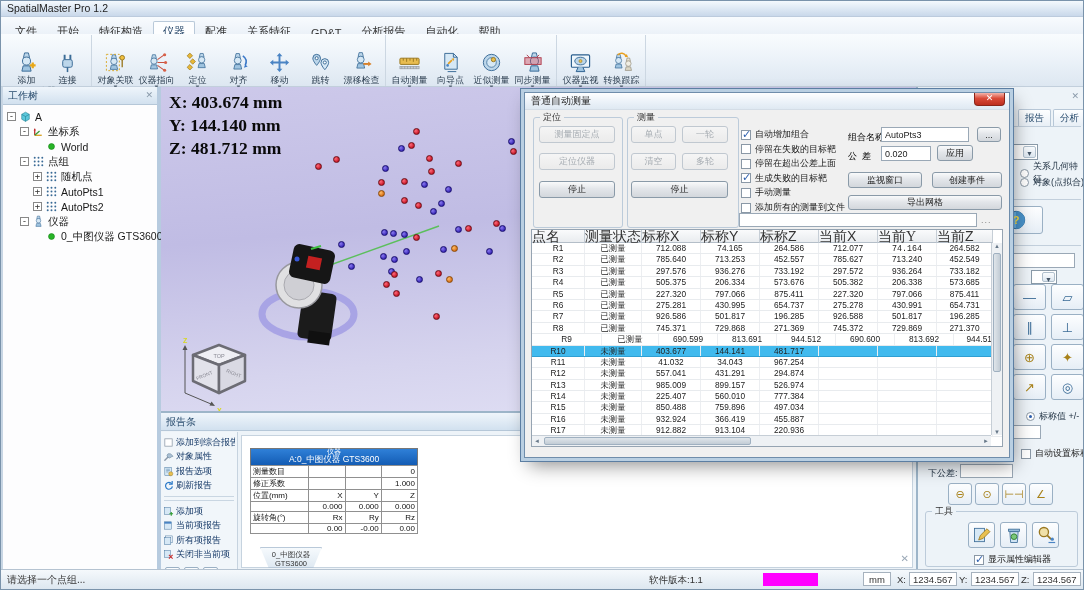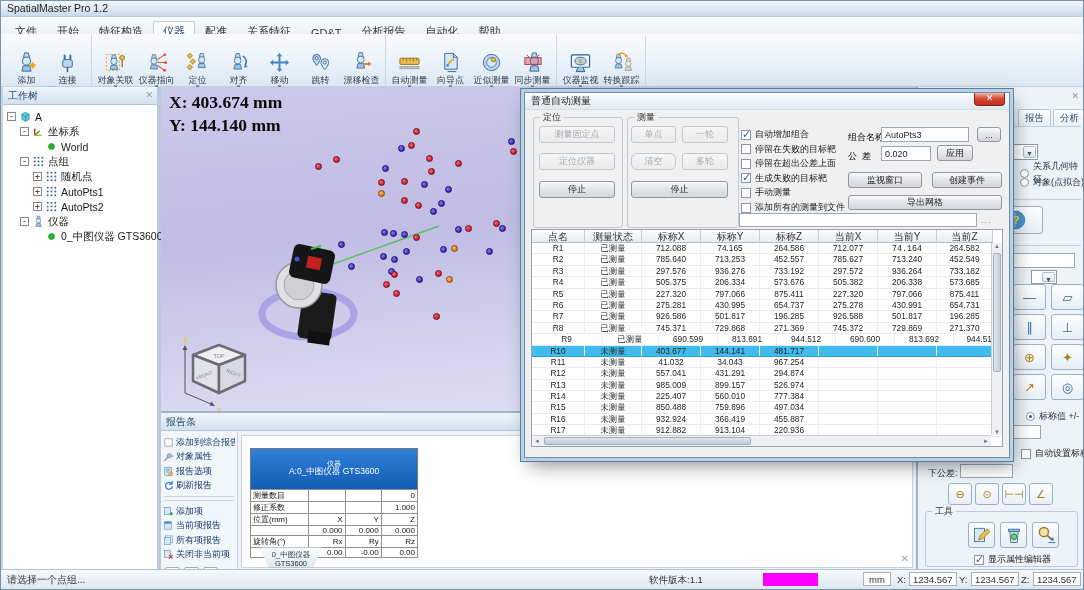--- a/index.html
+++ b/index.html
@@ -39,21 +39,21 @@
 .report-panel{position:absolute;left:160px;top:410px;width:755px;height:160px;background:#edf3f8;border-top:2px solid #9db5c9}
 .rp-body{position:absolute;top:19px;left:0;right:0;bottom:0;display:flex}
 .rp-sidebar{width:77px;border-right:1px solid #c6d3df;padding:3px 2px;background:#f1f6fa}
 .rp-item{display:flex;align-items:center;height:14.5px;font-size:9px;color:#173a68;white-space:nowrap;overflow:hidden}
 .rp-item .s-icon{width:11px;height:11px;margin-right:2px;flex:none}
 .rp-sep{height:1px;background:#c9d6e2;margin:3px 1px}
 .rp-zoom{display:flex;gap:4px;margin-top:5px;padding-left:2px}
 .zbtn{width:15px;height:12px;font-size:9px;line-height:10px;text-align:center;border:1px solid #9ab0c4;border-radius:2px;background:linear-gradient(#fdfeff,#e4edf5);color:#333}
 .rp-content{flex:1;background:#fff;margin:3px;border:1px solid #c6d3df;position:relative}
 .card{position:absolute;left:8px;top:12px;width:168px}
-.card-header{background:linear-gradient(#2f80d8,#135cb4);color:#fff;text-align:center;border:1px solid #777;border-bottom:none;padding:12px}
+.card-header{background:linear-gradient(#2f80d8,#135cb4);color:#fff;text-align:center;border:1px solid #777;border-bottom:none;padding:0}
 .card-h1{font-size:7px;line-height:6px}
 .card-h2{font-size:8.5px;line-height:9px;padding-bottom:1px}
 .card-table{width:100%;border-collapse:collapse}
 .card-table td{border:1px solid #909090;font-size:8px;color:#111;padding:0 2px;height:10px;text-align:right;white-space:nowrap}
 .card-table td.lbl{text-align:left}
 .doc-tab{position:absolute;left:18px;bottom:-1px;width:62px;height:21px;background:linear-gradient(#f6fafd,#dfe9f2);clip-path:polygon(0 0,100% 0,86% 100%,14% 100%);font-size:7.5px;color:#333;text-align:center;line-height:9px;padding-top:2px;border:1px solid #b9c9d9}
 .rp-close{position:absolute;right:3px;bottom:3px;font-size:10px;color:#9aa8b6}
 
 .right-panel{position:absolute;left:915px;top:86px;width:169px;height:484px;background:#edf3f8;border-left:2px solid #9db5c9}
 .right-panel .abs{position:absolute}
@@ -74,21 +74,21 @@
 .field{border:1px solid #9aa8b6;background:#fff;font-size:9px;color:#222;padding:0 3px;line-height:13px;font-family:inherit}
 
 .dialog{position:absolute;left:524px;top:92px;width:484px;height:364px;background:#f0f0f0;box-shadow:0 0 0 1px #6f8dab,0 0 0 4px #b9cfe2,0 0 0 5px #5c7ea2,4px 8px 18px rgba(0,0,0,.45);z-index:30}
 .dlg-title{height:17px;background:linear-gradient(#fdfeff,#eaf1f8 60%,#dfe9f2);font-size:10px;color:#222;padding-left:6px;line-height:16px;position:relative;border-bottom:1px solid #d4dde6}
 .dlg-close{position:absolute;right:4px;top:0;width:31px;height:13px;background:linear-gradient(#f4b4aa,#da4a38 45%,#bc2e1e);border:1px solid #8a2418;border-top:none;border-radius:0 0 4px 4px;color:#fff;font-size:9px;text-align:center;line-height:11px;font-weight:bold}
 .dialog .abs{position:absolute}
 .btn{border:1px solid #8a9aa8;border-radius:3px;background:linear-gradient(#f9fafb,#e3e6ea 45%,#d3d7dc);font-size:9px;color:#222;text-align:center;display:flex;align-items:center;justify-content:center;white-space:nowrap}
 .btn.disabled{color:#a6acb2;background:linear-gradient(#f5f5f5,#ebebeb);border-color:#c0c8d0}
 .dtable{background:#fff;border:1px solid #96a4b2;overflow:hidden}
 .dth-row,.dtr{display:flex}
-.dth{background:linear-gradient(#fafbfc,#e9ecef);border-right:1px solid #c6ced6;border-bottom:1px solid #b4bec8;font-size:10px;color:#333;text-align:center;height:13px;line-height:13px;flex:none}
+.dth{background:linear-gradient(#fafbfc,#e9ecef);border-right:1px solid #c6ced6;border-bottom:1px solid #b4bec8;font-size:14px;color:#333;height:13px;line-height:13px;flex:none}
 .dtr{height:11.4px;border-bottom:1px solid #e8ebee}
 .dtd{border-right:1px solid #eceef1;font-size:8.3px;color:#222;text-align:center;line-height:11px;flex:none;overflow:hidden}
 .dtr.sel{background:#41baee;border-bottom-color:#2f9fd2}
 .vscroll{position:absolute;right:0;top:13px;bottom:11px;width:11px;background:#eef1f4;border-left:1px solid #c6ced6;font-size:6px;color:#678;text-align:center}
 .vthumb{position:absolute;left:1px;right:1px;top:10px;height:62%;background:linear-gradient(90deg,#dfe5ea,#c2ccd5);border:1px solid #9fb0c0;border-radius:2px}
 .hscroll{position:absolute;left:0;right:11px;bottom:0;height:11px;background:#eef1f4;border-top:1px solid #c6ced6;font-size:6px;color:#678}
 .hthumb{position:absolute;left:12px;top:1px;width:45%;height:8px;background:linear-gradient(#dfe5ea,#c2ccd5);border:1px solid #9fb0c0;border-radius:2px}
 .sarrow{position:absolute;width:10px;height:9px;line-height:9px;text-align:center}
 
 .statusbar{position:absolute;left:0;bottom:0;right:0;height:20px;background:linear-gradient(#f5f9fc,#dde7f0);border-top:1px solid #b5c3d1;font-size:10px;color:#333}
@@ -493,20 +493,21 @@
       <polygon points="2,14 28,24 28,52 2,40" fill="#e2e2ea" stroke="#6c6c74" stroke-width="2.5" stroke-linejoin="round"></polygon>
       <polygon points="28,24 54,14 54,40 28,52" fill="#d9d9e3" stroke="#6c6c74" stroke-width="2.5" stroke-linejoin="round"></polygon>
       <text x="28" y="17" font-size="5.5" fill="#8a8a94" text-anchor="middle">TOP</text>
       <text x="14" y="36" font-size="5" fill="#8a8a94" text-anchor="middle" transform="rotate(-22 14 36)">FRONT</text>
       <text x="42" y="34" font-size="5" fill="#8a8a94" text-anchor="middle" transform="rotate(22 42 34)">RIGHT</text>
     </g>
   </svg>
   <div class="target-info">
       <div>X: 403.674 mm</div>
       <div>Y: 144.140 mm</div>
+      <div>Z: 481.712 mm</div>
     </div>
   <div>
       <div class="pt r" style="left: 252px; top: 41px;"></div>
       <div class="pt b" style="left: 237px; top: 58px;"></div>
       <div class="pt r" style="left: 247px; top: 55px;"></div>
       <div class="pt r" style="left: 265px; top: 68px;"></div>
       <div class="pt r" style="left: 294px; top: 73px;"></div>
       <div class="pt b" style="left: 221px; top: 78px;"></div>
       <div class="pt r" style="left: 267px; top: 81px;"></div>
       <div class="pt r" style="left: 217px; top: 92px;"></div>
@@ -836,21 +837,21 @@
   <input class="abs field" style="left: 214px; top: 120px; width: 238px; height: 14px;">
   <div class="abs" style="left:456px;top:122px;font-size:9px;color:#888;letter-spacing:1px">...</div>
   <div class="abs dtable" style="left:6px;top:136px;width:472px;height:218px;position:absolute">
     <div class="dth-row">
         <div class="dth" style="width: 53px;">点名</div>
         <div class="dth" style="width: 57px;">测量状态</div>
         <div class="dth" style="width: 59px;">标称X</div>
         <div class="dth" style="width: 59px;">标称Y</div>
         <div class="dth" style="width: 59px;">标称Z</div>
         <div class="dth" style="width: 59px;">当前X</div>
-        <div class="dth" style="width: 59px;">当前Y</div>
+        <div class="dth" style="width: 59px; font-family: Liberation Serif, serif;">当前Y</div>
         <div class="dth" style="width: 56px;">当前Z</div>
       </div>
     <div>
         <div class="dtr">
           <div class="dtd" style="width: 53px;">R1</div>
           <div class="dtd" style="width: 57px;">已测量</div>
           <div class="dtd" style="width: 59px;">712.088</div>
           <div class="dtd" style="width: 59px;">74.165</div>
           <div class="dtd" style="width: 59px;">264.586</div>
           <div class="dtd" style="width: 59px;">712.077</div>
@@ -1023,21 +1024,21 @@
         <span class="sarrow" style="left:0;top:1px">◄</span>
         <div class="hthumb"></div>
         <span class="sarrow" style="right:0;top:1px">►</span>
       </div>
   </div>
 <div class="btn disabled" style="position: absolute; left: 14px; top: 33px; width: 76px; height: 17px;">测量固定点</div>
     <div class="btn disabled" style="position: absolute; left: 14px; top: 60px; width: 76px; height: 17px; text-align: right;">定位仪器</div>
     <div class="btn" style="position: absolute; left: 14px; top: 88px; width: 76px; height: 17px;">停止</div>
     <div class="btn disabled" style="position: absolute; left: 106px; top: 33px; width: 45px; height: 17px;">单点</div>
     <div class="btn disabled" style="position: absolute; left: 157px; top: 33px; width: 46px; height: 17px;">一轮</div>
-    <div class="btn disabled" style="position: absolute; left: 106px; top: 60px; width: 45px; height: 17px; border-radius: 6px;">清空</div>
+    <div class="btn disabled" style="position: absolute; left: 106px; top: 60px; width: 45px; height: 17px;">清空</div>
     <div class="btn disabled" style="position: absolute; left: 157px; top: 60px; width: 46px; height: 17px;">多轮</div>
     <div class="btn" style="position: absolute; left: 106px; top: 88px; width: 97px; height: 17px;">停止</div>
   </div>
 
 <div class="statusbar">
   <div class="abs" style="left:6px;top:3px">请选择一个点组...</div>
   <div class="abs" style="left:648px;top:4px;font-size:9.5px">软件版本:1.1</div>
   <div class="abs" style="left: 762px; top: 3px; width: 55px; height: 13px; background: rgb(255, 0, 255);"></div>
   <div class="abs sunken" style="left:862px;top:2px;width:28px;text-align:center">mm</div>
   <div class="abs">

